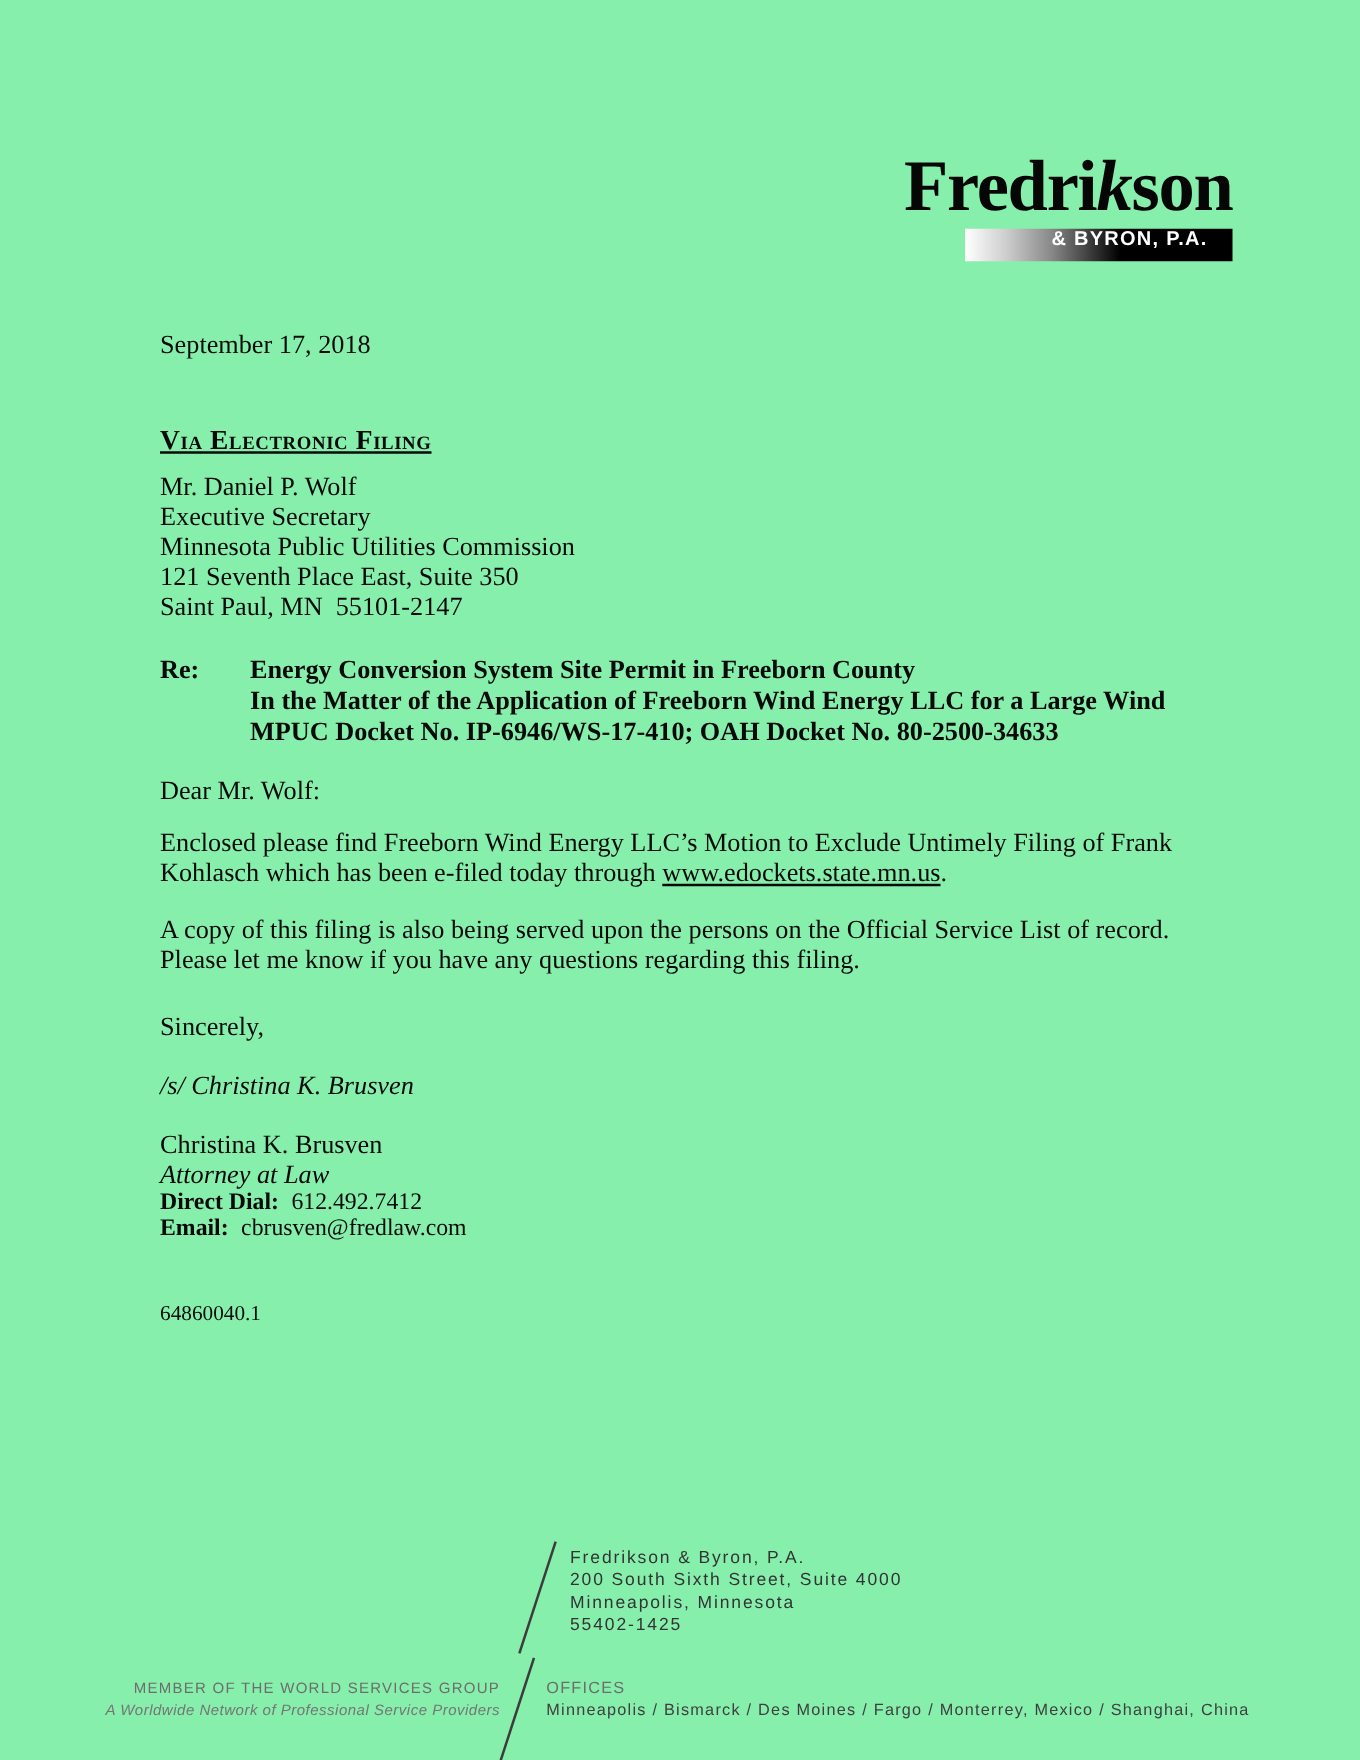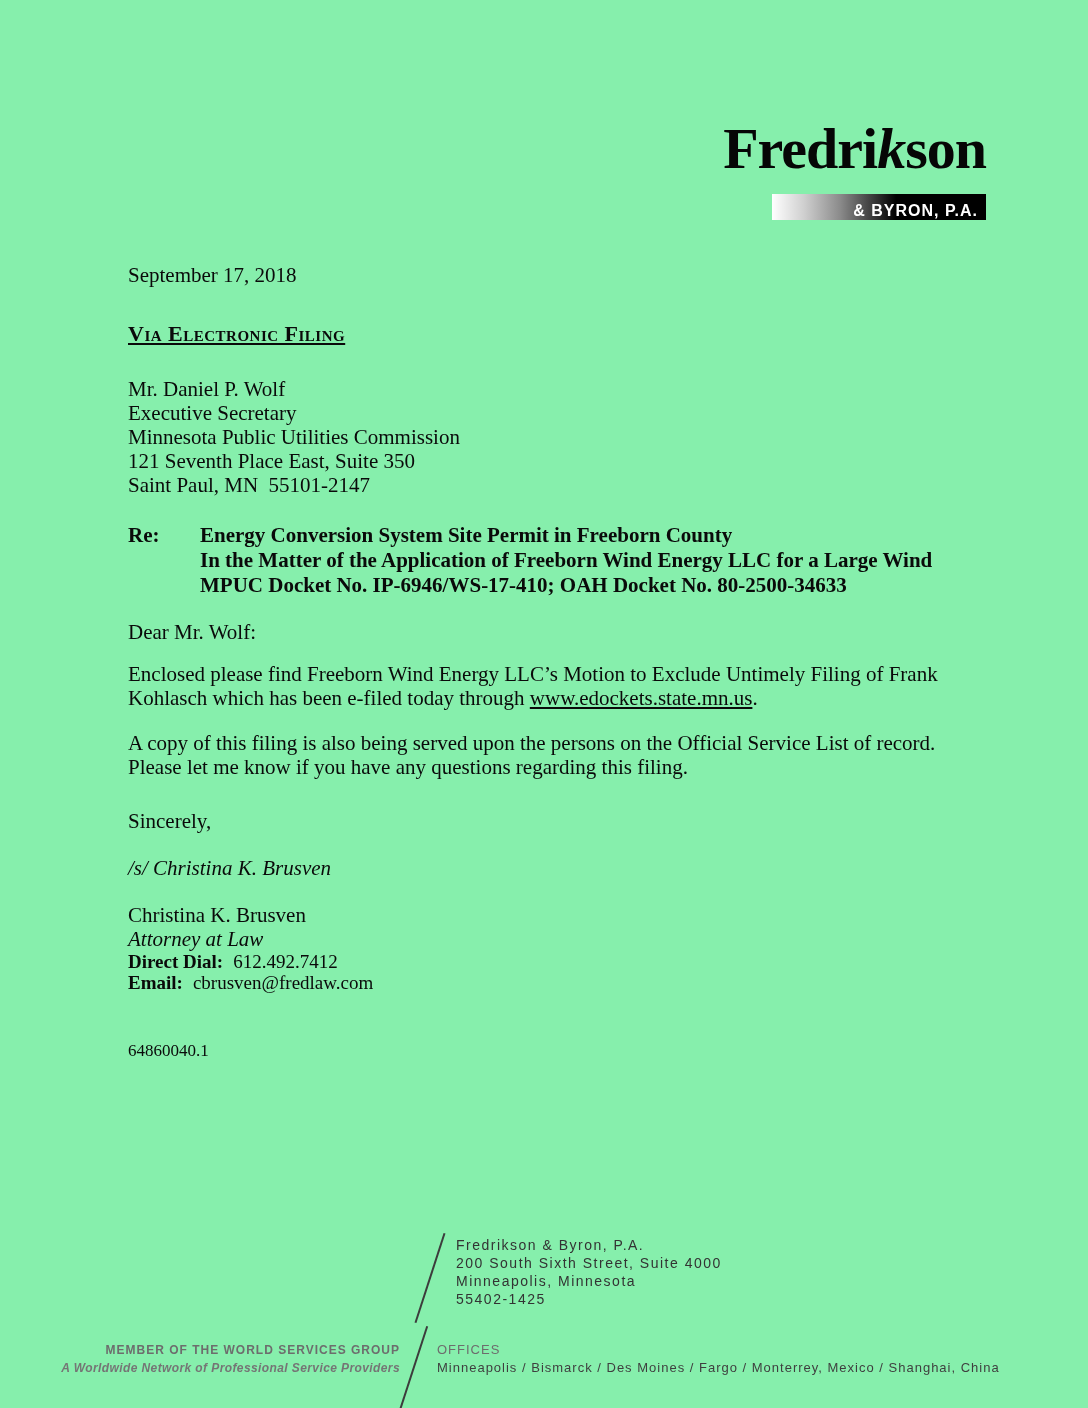--- a/index.html
+++ b/index.html
@@ -9,35 +9,35 @@
   }
 
   
   .logo-wrap { position:absolute; top:120px; right:102px; text-align:right; }
   .logo-text {
     font-family:"Liberation Serif", serif; font-weight:700; font-size:58px;
     line-height:1.0; letter-spacing:-1px; color:#060606; white-space:nowrap;
   }
   .logo-k { font-style:italic; }
   .logo-bar {
-    margin-top:16px; margin-left:auto; width:214px; height:26px; box-sizing:border-box;
+    margin-top:5px; margin-left:auto; width:214px; height:26px; box-sizing:border-box;
     background:linear-gradient(to right, #ffffff 0%, #cfcfcf 15%, #8a8a8a 32%, #2b2b2b 50%, #000000 58%);
-    display:flex; align-items:flex-end; justify-content:flex-end; padding-right:8px;
+    display:flex; align-items:flex-start; justify-content:flex-end; padding-right:20px;
   }
   .logo-bar-text {
     color:#ffffff; font-family:"Liberation Sans", sans-serif; font-weight:700;
     font-size:16px; letter-spacing:1px; white-space:nowrap;
   }
 
   
   .abs { position:absolute; left:128px; }
   .serif21 { font-size:21px; line-height:24px; }
   .date-line { top:263px; }
   .via-line {
-    top:321px; font-weight:700; text-decoration:underline; font-variant:small-caps;
+    top:339px; font-weight:700; text-decoration:underline; font-variant:small-caps;
     font-size:22px; letter-spacing:0.5px;
   }
   .recipient { top:377px; }
   .recipient div { white-space:pre-wrap; }
   .re-block { top:523px; display:flex; font-weight:700; line-height:25px; }
   .re-label { width:72px; flex:0 0 72px; }
   .re-lines div { white-space:nowrap; }
   .salutation { top:620px; }
   .para { line-height:23.5px; }
   .para div, .para span { white-space:pre-wrap; }
@@ -59,21 +59,21 @@
     position:absolute; top:1236px; left:0; width:418px; text-align:right;
     font-size:14px; line-height:18px; letter-spacing:1.5px; color:#333333;
   }
   .footer-left div, .footer-right div { white-space:pre-wrap; }
   .footer-right {
     position:absolute; top:1236px; left:456px; text-align:left;
     font-size:14px; line-height:18px; letter-spacing:1.5px; color:#333333;
   }
   .member-block {
     position:absolute; top:1341px; left:0; width:400px; text-align:right;
-    font-size:12px; line-height:18px; letter-spacing:1px; color:#6d6d6d;font-weight:bold;
+    font-size:12px; line-height:18px; letter-spacing:1px; color:#6d6d6d;
   }
   .member-line2 { font-style:italic; letter-spacing:0.4px; color:#757575; }
   .offices-block {
     position:absolute; top:1341px; left:437px; text-align:left;
     font-size:13px; line-height:18px; letter-spacing:1px;
   }
   .offices-label { color:#6d6d6d; }
   .offices-list { color:#3f3f3f; white-space:nowrap; }
 
   .slash { position:absolute; width:2px; background:#3c3c3c; }

